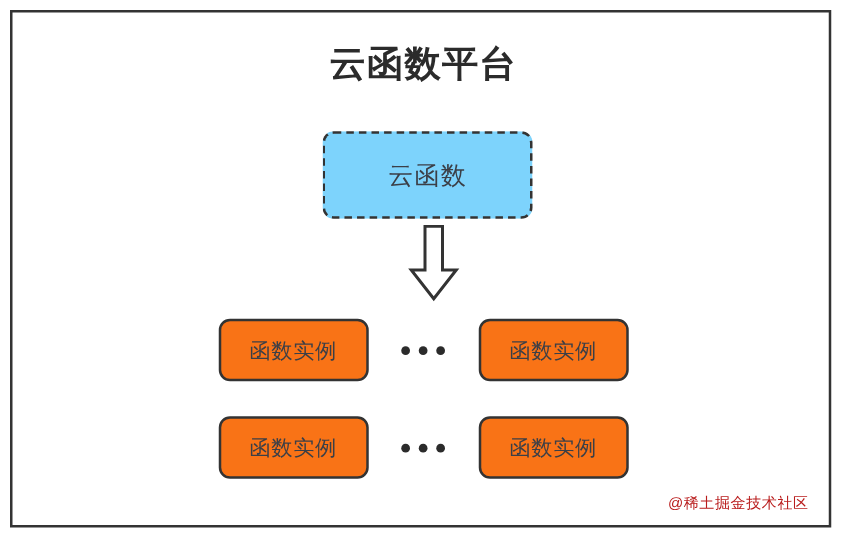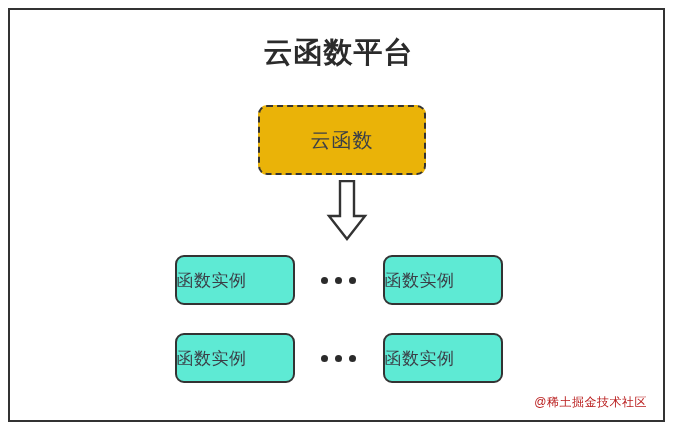--- a/index.html
+++ b/index.html
@@ -55,21 +55,21 @@
   
   #cloud-function-box {
     position: absolute;
     left: 248px;
     top: 95px;
     width: 168px;
     height: 70px;
     box-sizing: border-box;
     border: 2.5px dashed #333333;
     border-radius: 9px;
-    background: #eab308;
+    background: #7dd3fc;
     display: flex;
     align-items: center;
     justify-content: center;
   }
   #cloud-function-box .box-label {
     font-size: 20px;
     color: #3b3f47;
     letter-spacing: 1px;
     white-space: nowrap;
   }
@@ -95,23 +95,24 @@
   }
   #instance-row-1 { top: 244px; }
   #instance-row-2 { top: 322px; }
 
   .instance-box {
     width: 120px;
     height: 50px;
     box-sizing: border-box;
     border: 2.5px solid #333333;
     border-radius: 9px;
-    background: #5eead4;
+    background: #f97316;
     display: flex;
     align-items: center;
+    justify-content: center;
   }
   .instance-box .box-label {
     font-size: 17px;
     color: #3b3f47;
     letter-spacing: 0.5px;
     white-space: nowrap;
   }
 
   .ellipsis-gap {
     width: 88px;

